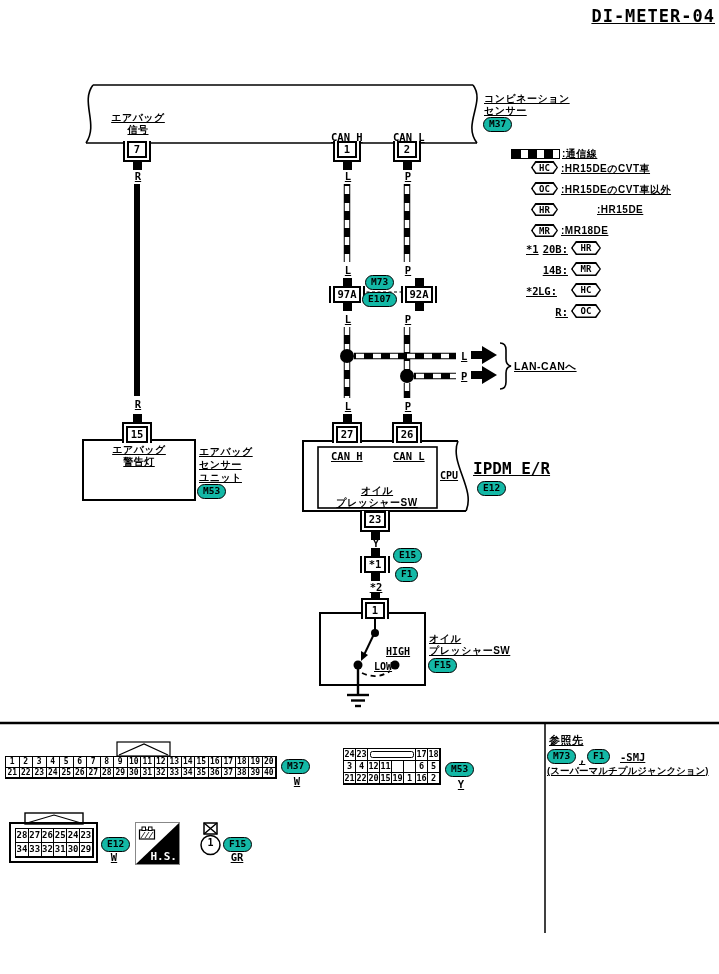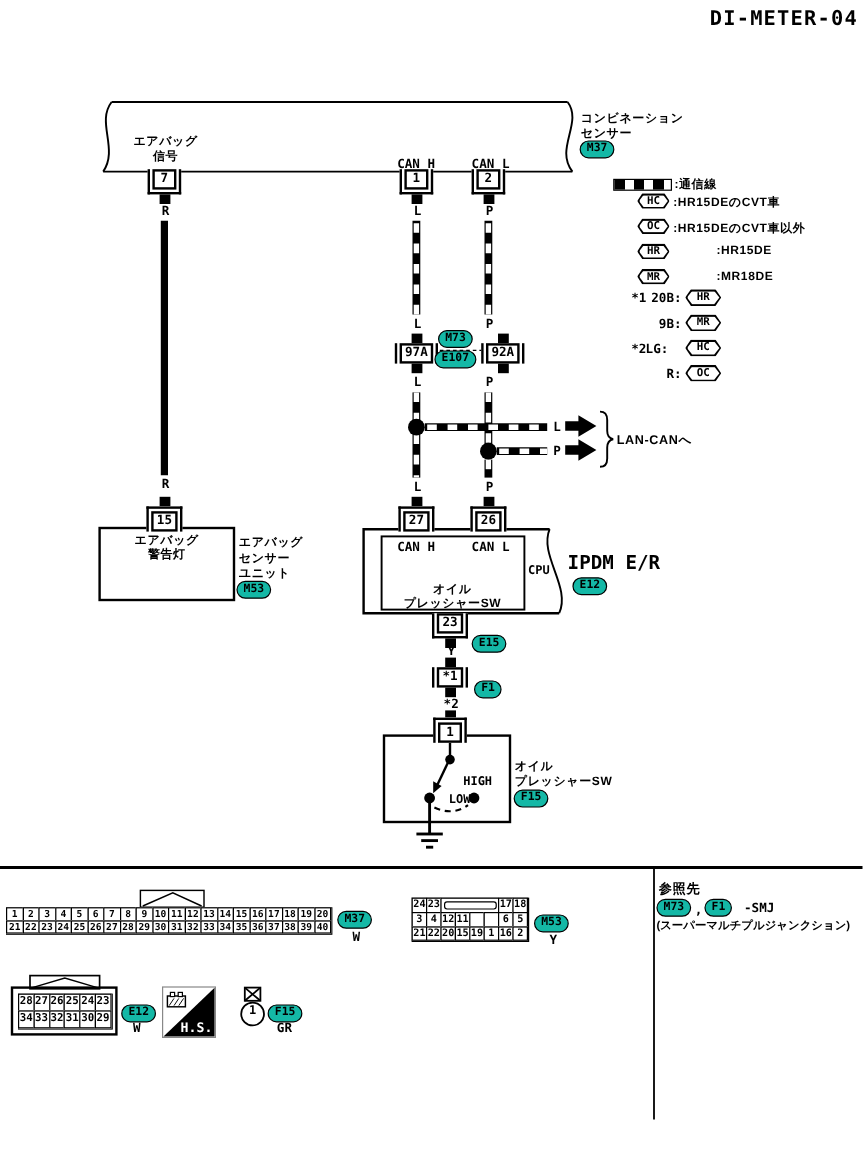--- a/index.html
+++ b/index.html
@@ -1,19 +1,19 @@
 <!DOCTYPE html>
 <html><head>
 <meta charset="utf-8">
 <style>
   html,body{margin:0;padding:0;background:#fff;}
   .page{position:relative;width:719px;height:974px;background:#ffffff;overflow:hidden;
         font-family:"DejaVu Sans Mono",monospace;color:#000;}
   svg{position:absolute;left:0;top:0;z-index:0;}
-  .t{position:absolute;white-space:nowrap;font:bold 10.5px "DejaVu Sans Mono",monospace;z-index:2;}
+  .t{position:absolute;white-space:nowrap;font:bold 10.5px "DejaVu Sans Mono",monospace;z-index:2;text-decoration:underline;}
   .jp{font-family:"Liberation Sans","DejaVu Sans",sans-serif;font-size:10px;font-weight:bold;letter-spacing:0.5px;}
   .tc{transform:translateX(-50%);text-align:center;}
   .title{font:bold 17px "DejaVu Sans Mono",monospace;letter-spacing:1px;}
   .oval{position:absolute;display:inline-block;border:1.5px solid #000;border-radius:9px;background:#14b8a6;
         font:bold 9.5px "DejaVu Sans Mono",monospace;height:13px;line-height:12px;padding:0 5px;text-align:center;z-index:3;}
   .hex{position:absolute;width:30px;height:14px;background:#000;z-index:3;
        clip-path:polygon(0 50%,16% 0,84% 0,100% 50%,84% 100%,16% 100%);}
   .hex::before{content:'';position:absolute;left:1.5px;top:1.5px;right:1.5px;bottom:1.5px;background:#fff;
        clip-path:polygon(0 50%,16% 0,84% 0,100% 50%,84% 100%,16% 100%);}
   .hex span{position:absolute;left:0;right:0;top:0;bottom:0;text-align:center;
@@ -184,28 +184,28 @@
       <span>OC</span>
     </div>
 <div class="t jp" style="left:561px;top:183px;">:HR15DEのCVT車以外</div>
 <div class="hex small" style="left:531px;top:203px;">
       <span>HR</span>
     </div>
 <div class="t jp" style="left:561px;top:204px;margin-left:36px;">:HR15DE</div>
 <div class="hex small" style="left:531px;top:224px;">
       <span>MR</span>
     </div>
-<div class="t jp" style="left:561px;top:225px;margin-left:36px;">:MR18DE</div>
+<div class="t jp" style="left:561px;top:225px;">:MR18DE</div>
 
 <div class="t" style="left:526px;top:243px;">*1</div>
 <div class="t" style="left:538px;top:243px;width:30px;text-align:right;">20B:</div>
 <div class="hex" style="left:571px;top:241px;">
       <span>HR</span>
     </div>
-<div class="t" style="left:538px;top:264px;width:30px;text-align:right;">9B:</div>
+<div class="t" style="left:538px;top:264px;width:30px;text-align:right;">14B:</div>
 <div class="hex" style="left:571px;top:262px;">
       <span>MR</span>
     </div>
 <div class="t" style="left:526px;top:285px;">*2</div>
 <div class="t" style="left:538px;top:285px;width:30px;text-align:left;">LG:</div>
 <div class="hex" style="left:571px;top:283px;">
       <span>HC</span>
     </div>
 <div class="t" style="left:538px;top:306px;width:30px;text-align:right;">R:</div>
 <div class="hex" style="left:571px;top:304px;">
@@ -280,21 +280,21 @@
 </div>
 <div class="t tc" style="left:376px;top:537px;">Y</div>
 
 <div class="pin pin-both" style="left:357px;top:548px;width:36px;">
   <div class="pstub"></div>
       <div class="pbracket">
         <div class="pbox">*1</div>
       </div>
       <div class="pstub"></div>
 </div>
-<div class="oval" style="left:393px;top:529px;">E15</div>
+<div class="oval" style="left:393px;top:548px;">E15</div>
 <div class="oval" style="left:395px;top:567px;">F1</div>
 <div class="t tc" style="left:376px;top:581px;">*2</div>
 
 <div class="pin pin-up" style="left:358px;top:592px;width:34px;">
   <div class="pstub short"></div>
       <div class="pbracket">
         <div class="pbox">1</div>
       </div>
 </div>
 <div class="t" style="left:334px;top:661px;font-size:10px;margin-left:40px;">LOW</div>

